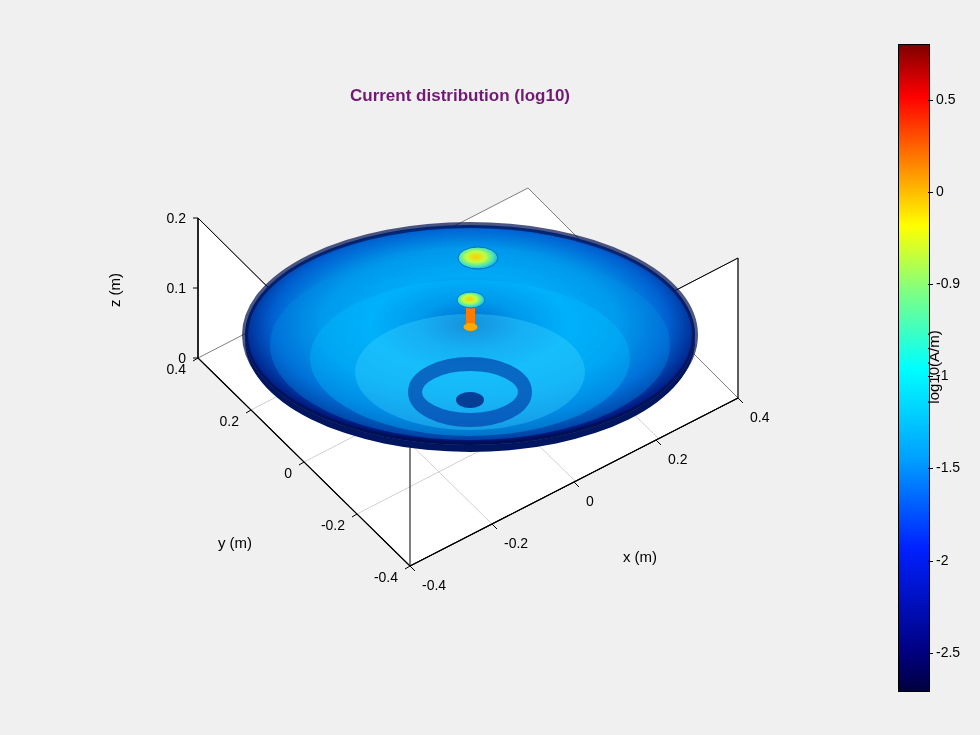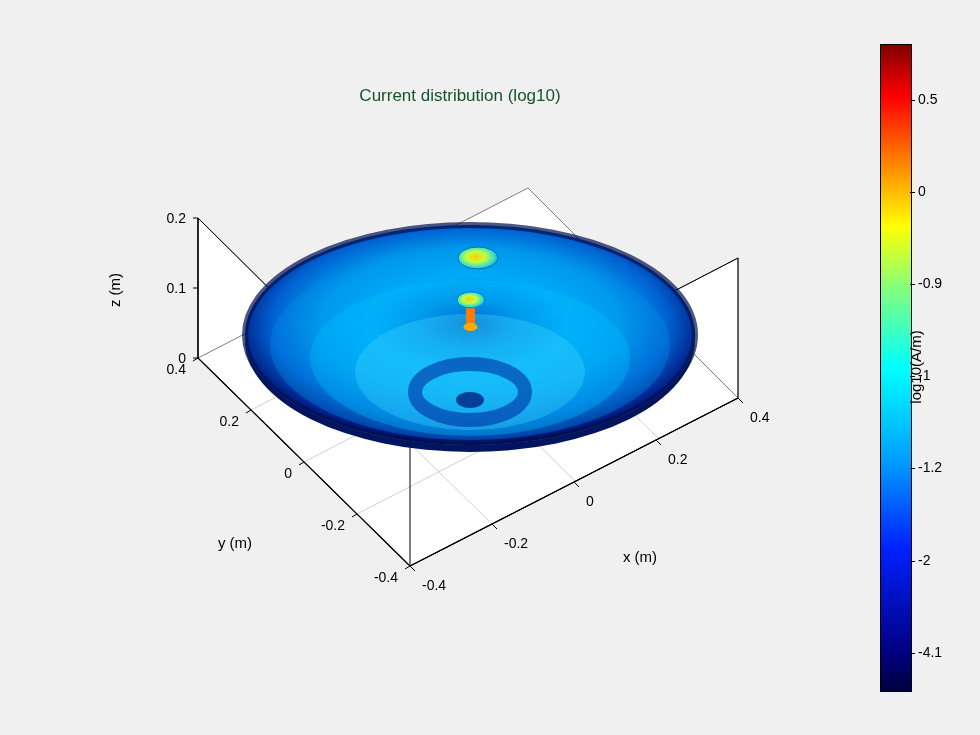--- a/index.html
+++ b/index.html
@@ -15,23 +15,23 @@
     position: relative;
     width: 980px;
     height: 735px;
   }
   .title {
     position: absolute;
     left: 260px;
     top: 86px;
     width: 400px;
     text-align: center;
-    font-weight: normal;
+    font-weight: bold;
     font-size: 17px;
-    color: #14532d;
+    color: #701a75;
   }
   
   .axes3d {
     position: absolute;
     left: 120px;
     top: 110px;
     width: 700px;
     height: 520px;
   }
   .axes3d svg {
@@ -43,21 +43,21 @@
     font-size: 15px;
     fill: #000;
   }
   .ticklabel {
     font-size: 14px;
     fill: #000;
   }
   
   .colorbar {
     position: absolute;
-    right: 60px;
+    right: 42px;
     top: 44px;
     width: 40px;
     height: 646px;
   }
   .colorbar-rect {
     width: 30px;
     height: 646px;
     border: 1px solid #000;
     background: linear-gradient(to top,
       #00003f 0%,
@@ -259,27 +259,27 @@
       <div class="cb-tick" style="top:37.1%">
           <span class="t"></span>
           <span class="lbl">-0.9</span>
         </div>
       <div class="cb-tick" style="top:51.4%">
           <span class="t"></span>
           <span class="lbl">-1</span>
         </div>
       <div class="cb-tick" style="top:65.7%">
           <span class="t"></span>
-          <span class="lbl">-1.2</span>
+          <span class="lbl">-1.5</span>
         </div>
       <div class="cb-tick" style="top:80.0%">
           <span class="t"></span>
           <span class="lbl">-2</span>
         </div>
       <div class="cb-tick" style="top:94.3%">
           <span class="t"></span>
-          <span class="lbl">-4.1</span>
+          <span class="lbl">-2.5</span>
         </div>
     </div>
     <div class="cb-label">log10(A/m)</div>
   </div>
 
 </div>
 
 </body></html>

